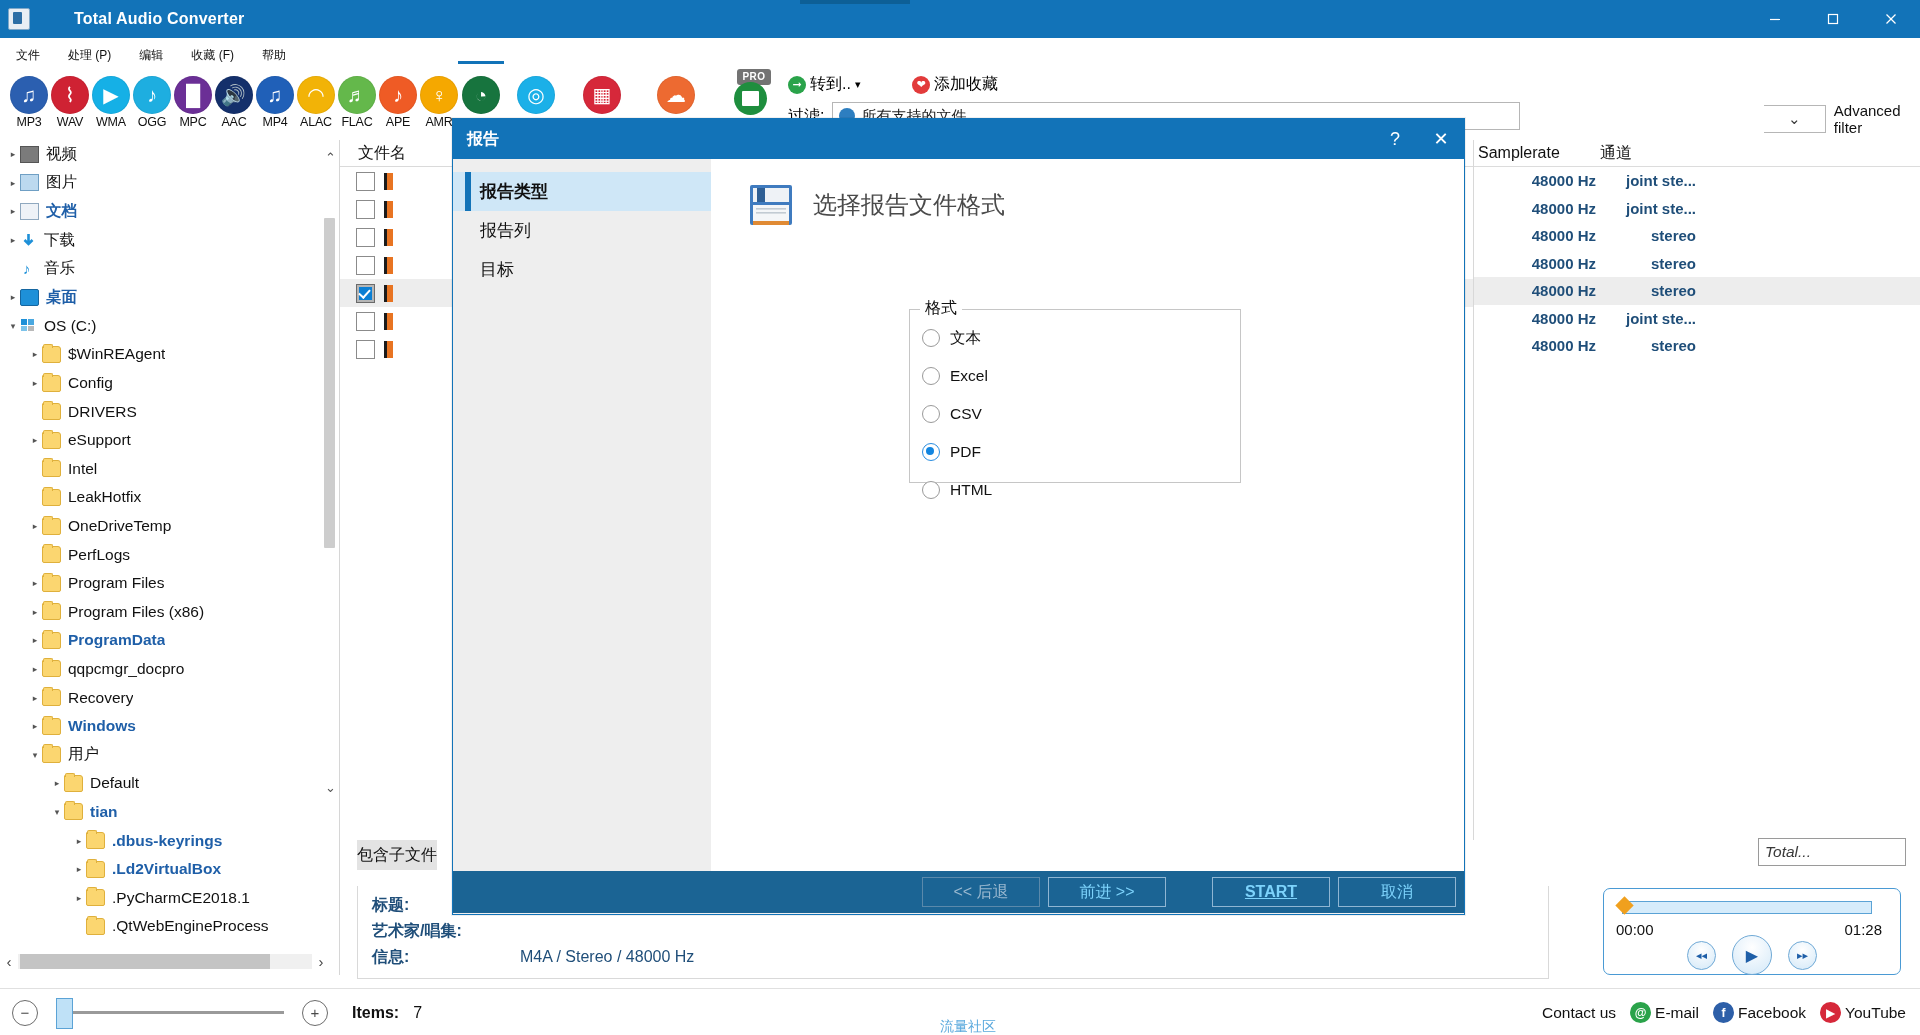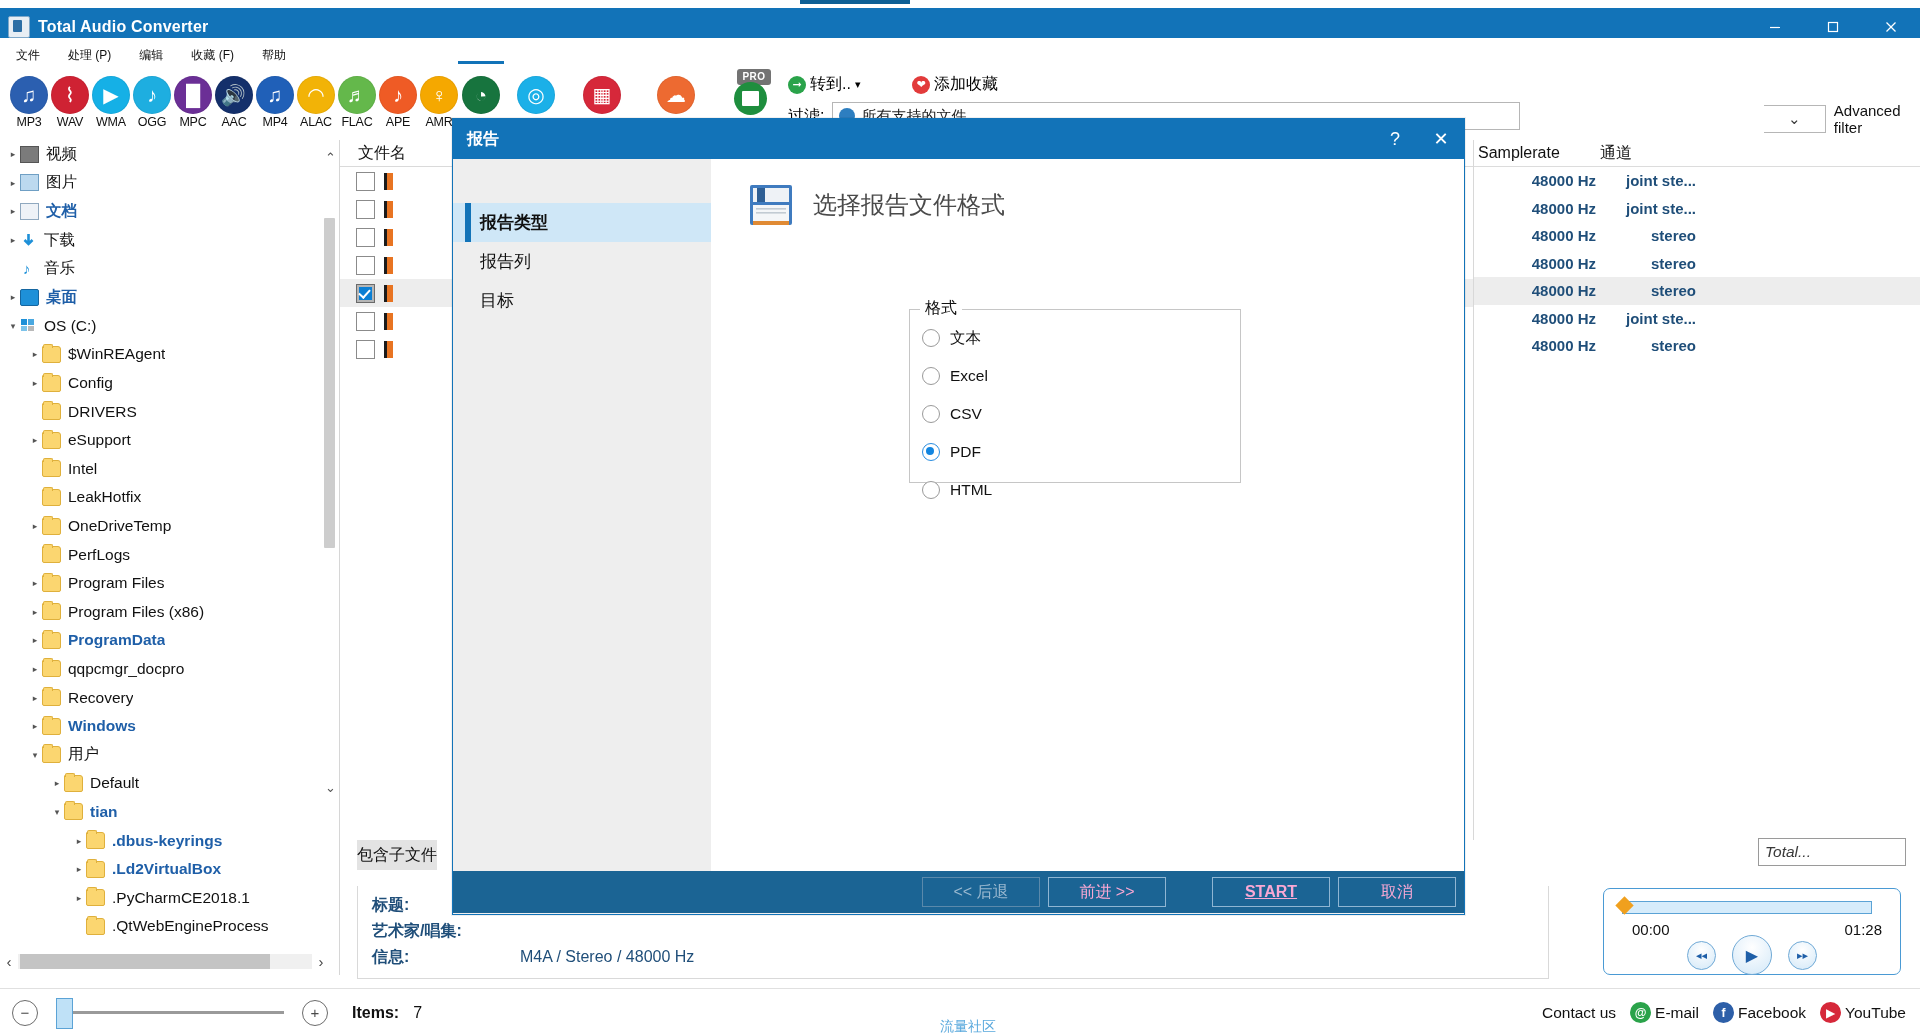--- a/index.html
+++ b/index.html
@@ -6,22 +6,22 @@
   body{
     width:1920px;height:1035px;overflow:hidden;
     font-family:"Liberation Sans","DejaVu Sans",sans-serif;
     font-size:16px;background:#ffffff;
     -webkit-font-smoothing:antialiased;
   }
   .app{position:relative;width:1920px;height:1035px;background:#fff;}
 
   
   .titlebar{
-    position:absolute;left:0;top:8px;width:1920px;height:38px;
-    background:#1273b8;color:#ffffff;display:flex;align-items:center;
+    position:absolute;left:0;top:0;width:1920px;height:38px;
+    background:#1273b8;color:#ffffff;display:flex;align-items:center;gap:36px;
   }
   .tb-icon{width:20px;height:20px;margin-left:8px;margin-right:8px;
     background:#e8eef4;border:1px solid #7fa8c9;border-radius:2px;position:relative;}
   .tb-icon:after{content:"";position:absolute;left:4px;top:3px;width:9px;height:12px;
     background:#2c6ea5;border-radius:1px;}
   .tb-title{font-size:16px;font-weight:bold;letter-spacing:.2px;}
   .tb-btns{margin-left:auto;display:flex;height:38px;}
   .tb-btn{width:58px;height:38px;display:flex;align-items:center;justify-content:center;
     font-size:17px;color:#fff;}
   .tb-btn svg{display:block;}
@@ -143,54 +143,54 @@
 
   
   .searchbox{position:absolute;left:1758px;top:838px;width:140px;height:26px;border:1px solid #9a9a9a;
     background:#fff;display:flex;align-items:center;padding-left:6px;font-style:italic;color:#3a3a3a;font-size:15.5px;}
 
   
   .player{position:absolute;left:1603px;top:888px;width:296px;height:85px;
     border:1px solid #4a9ad4;border-radius:7px;background:#fff;}
   .ptrack{position:absolute;left:18px;top:12px;width:248px;height:11px;border:1px solid #5ba3d6;background:#d6ecfb;}
   .pthumb{position:absolute;left:14px;top:10px;width:13px;height:13px;background:#f0a01e;transform:rotate(45deg);}
-  .ptime-l{position:absolute;left:28px;top:32px;font-size:15px;color:#111;text-align:right;}
+  .ptime-l{position:absolute;left:12px;top:32px;font-size:15px;color:#111;text-align:right;}
   .ptime-r{position:absolute;right:18px;top:32px;font-size:15px;color:#111;}
   .pbtns{position:absolute;left:0;right:0;top:46px;display:flex;align-items:center;justify-content:center;gap:16px;}
   .pbtn{width:27px;height:27px;border-radius:50%;border:1px solid #6fa9d6;
     background:radial-gradient(circle at 50% 30%,#ffffff,#d3e8f8);
     display:flex;align-items:center;justify-content:center;color:#1f5fa8;font-size:11px;}
   .pbtn.big{width:38px;height:38px;font-size:16px;}
 
   
   .dlg{position:absolute;left:452px;top:118px;width:1011px;height:795px;background:#f0f0f0;
     border:1px solid #1273b8;box-shadow:0 0 0 1px rgba(0,0,0,.06);}
   .dlg-title{height:40px;background:#1273b8;color:#fff;display:flex;align-items:center;}
   .dlg-title .t{font-size:16px;font-weight:bold;margin-left:14px;}
   .dlg-title .sp{margin-left:auto;display:flex;}
   .dlg-tb{width:46px;height:40px;display:flex;align-items:center;justify-content:center;font-size:18px;color:#fff;}
   .dlg-body{position:absolute;left:0;top:40px;width:1011px;height:712px;background:#fff;display:flex;}
-  .dlg-nav{width:258px;height:712px;background:#eeeeee;padding-top:44px;box-sizing:border-box;}
+  .dlg-nav{width:258px;height:712px;background:#eeeeee;padding-top:13px;box-sizing:border-box;}
   .nav-item{height:39px;display:flex;align-items:center;font-size:17px;color:#111;padding-left:27px;
     position:relative;}
   .nav-item.active{background:#cfe7f7;font-weight:bold;}
   .nav-item.active:before{content:"";position:absolute;left:12px;top:0;width:6px;height:39px;background:#1273b8;}
   .dlg-main{flex:1;position:relative;}
   .dlg-hdr{display:flex;align-items:center;margin:22px 0 0 36px;}
   .disk{width:48px;height:48px;position:relative;}
   .dlg-hdr-txt{font-size:24px;color:#4a4a4a;margin-left:18px;font-family:"DejaVu Serif","Liberation Serif",serif;}
   .group{position:absolute;left:198px;top:150px;width:330px;height:172px;border:1px solid #c6c6c6;}
   .group-lbl{position:absolute;left:10px;top:-12px;background:#fff;padding:0 5px;font-size:16px;color:#111;}
   .radio-row{display:flex;align-items:center;height:38px;padding-left:12px;font-size:15.5px;color:#111;}
   .radio{width:16px;height:16px;border-radius:50%;border:1px solid #9a9a9a;background:#fff;margin-right:10px;
     flex:0 0 16px;position:relative;}
   .radio.on{border-color:#2a8de0;}
   .radio.on:after{content:"";position:absolute;left:3px;top:3px;width:8px;height:8px;border-radius:50%;background:#1285e0;}
   .dlg-foot{position:absolute;left:0;top:752px;width:1011px;height:42px;background:#1b6494;display:flex;align-items:center;}
-  .dbtn{height:28px;min-width:92px;border:1px solid #8fb6d3;background:transparent;color:#f9a8d4;
+  .dbtn{height:28px;min-width:92px;border:1px solid #8fb6d3;background:transparent;color:#7dd3fc;
     font-size:16px;display:flex;align-items:center;justify-content:center;margin-right:8px;padding:0 12px;}
   .dbtn.disabled{color:#9ab9d0;border-color:#5a89ab;}
   .dbtn.start{font-weight:bold;text-decoration:underline;}
 
   .watermark{position:absolute;left:940px;top:1018px;font-size:14px;color:#5aa9dd;}
   .topstrip{position:absolute;left:800px;top:0;width:110px;height:4px;background:#0d5f96;}
 </style>
 </head>
 <body>
 

